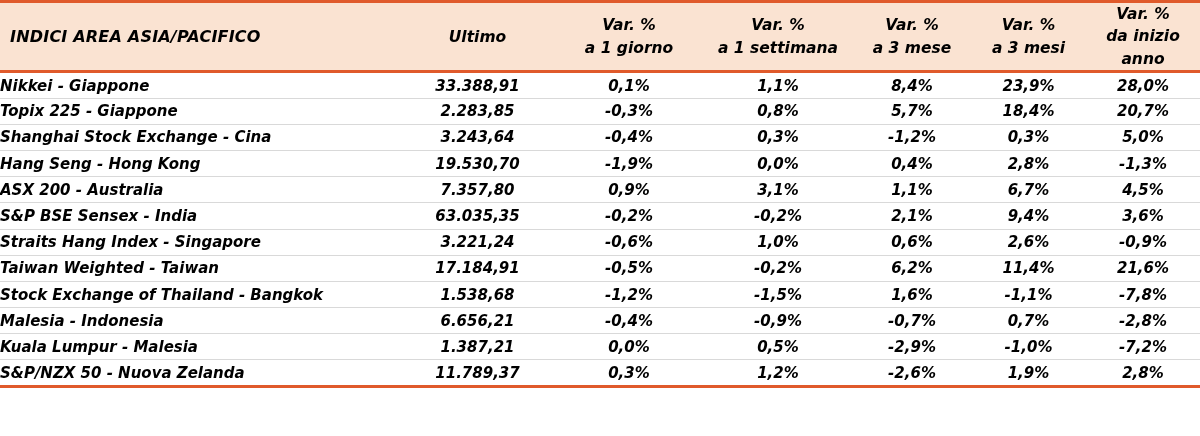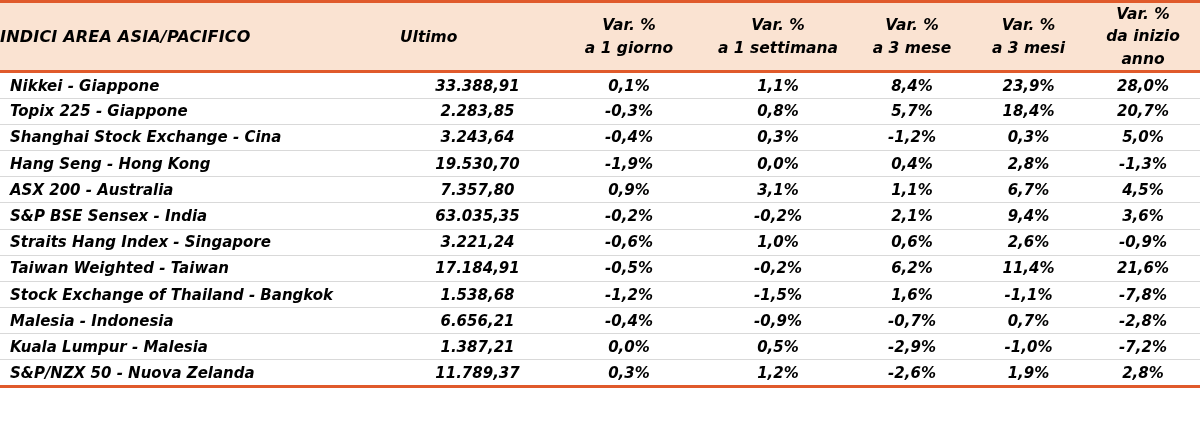--- a/index.html
+++ b/index.html
@@ -35,24 +35,26 @@
     vertical-align: middle;
     font-weight: bold;
     font-style: italic;
     font-size: 15.5px;
     border-top: 3px solid #e05a2b;
     border-bottom: 3px solid #e05a2b;
     padding: 0;
   }
   thead td.h-name {
     text-align: left;
+    padding-left: 10px;
     font-size: 16px;
     letter-spacing: 0.2px;
   }
   thead td.h-ultimo {
+    text-align: center;
   }
   thead td.h-var {
     text-align: center;
     line-height: 1.45;
   }
   thead td.h-var .l1 { display: block; }
   thead td.h-var .l2 { display: block; }
 
   tbody tr {
     height: 26.2px;
@@ -63,21 +65,20 @@
     font-weight: bold;
     padding: 0;
     border-bottom: 1px solid #d9d9d9;
     background: #ffffff;
   }
   tbody tr:last-child td {
     border-bottom: 3px solid #e05a2b;
   }
   tbody td.c-name {
     text-align: left;
-    padding-left: 10px;
   }
   tbody td.c-num {
     text-align: center;
   }
   
   col.w-name { width: 400px; }
   col.w-ultimo { width: 155px; }
   col.w-v1 { width: 148px; }
   col.w-v2 { width: 150px; }
   col.w-v3 { width: 118px; }

